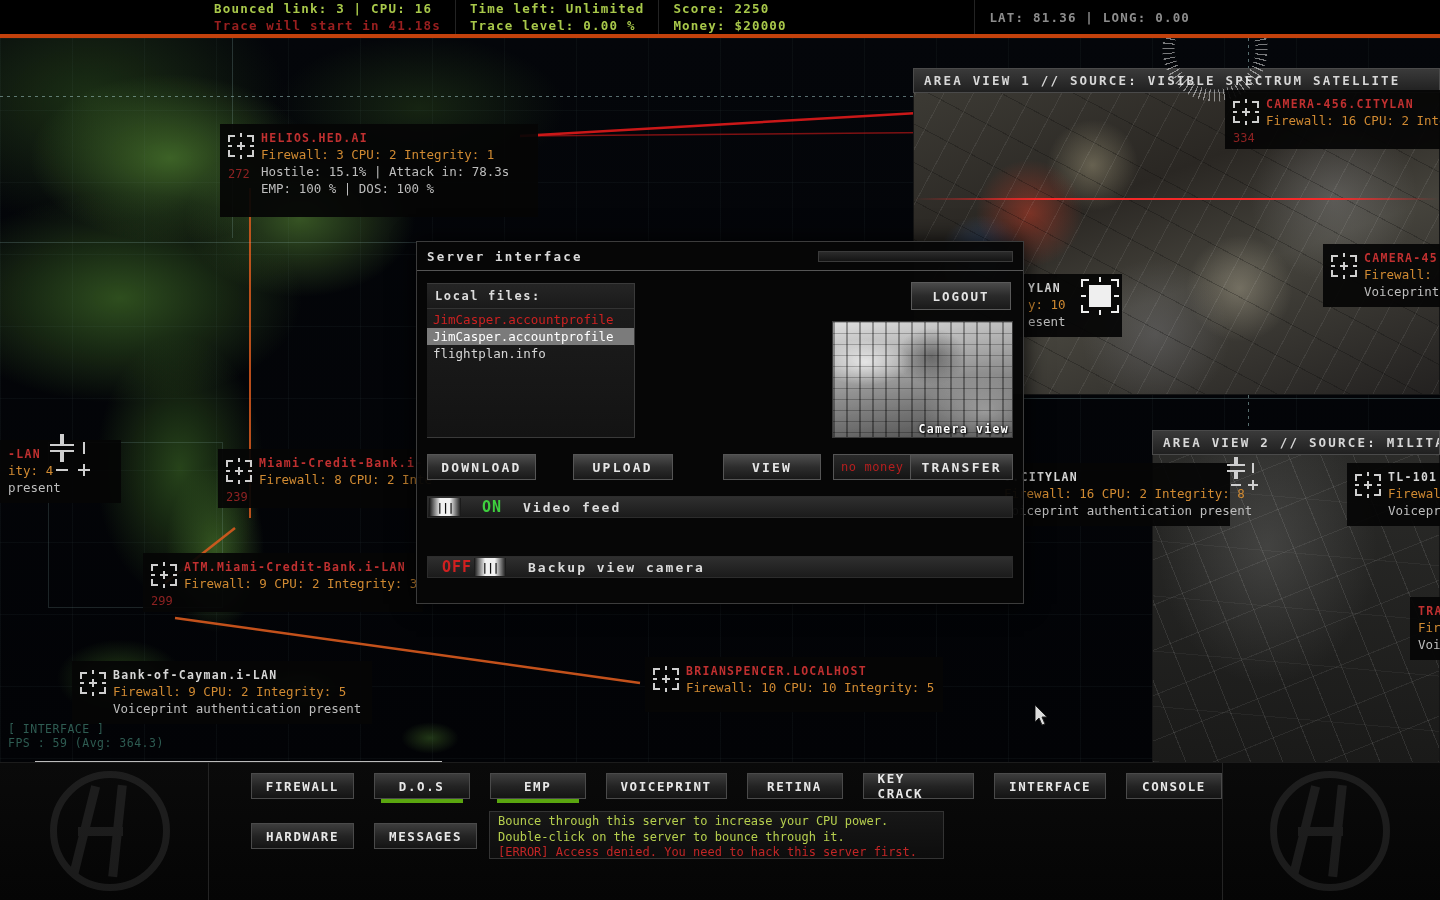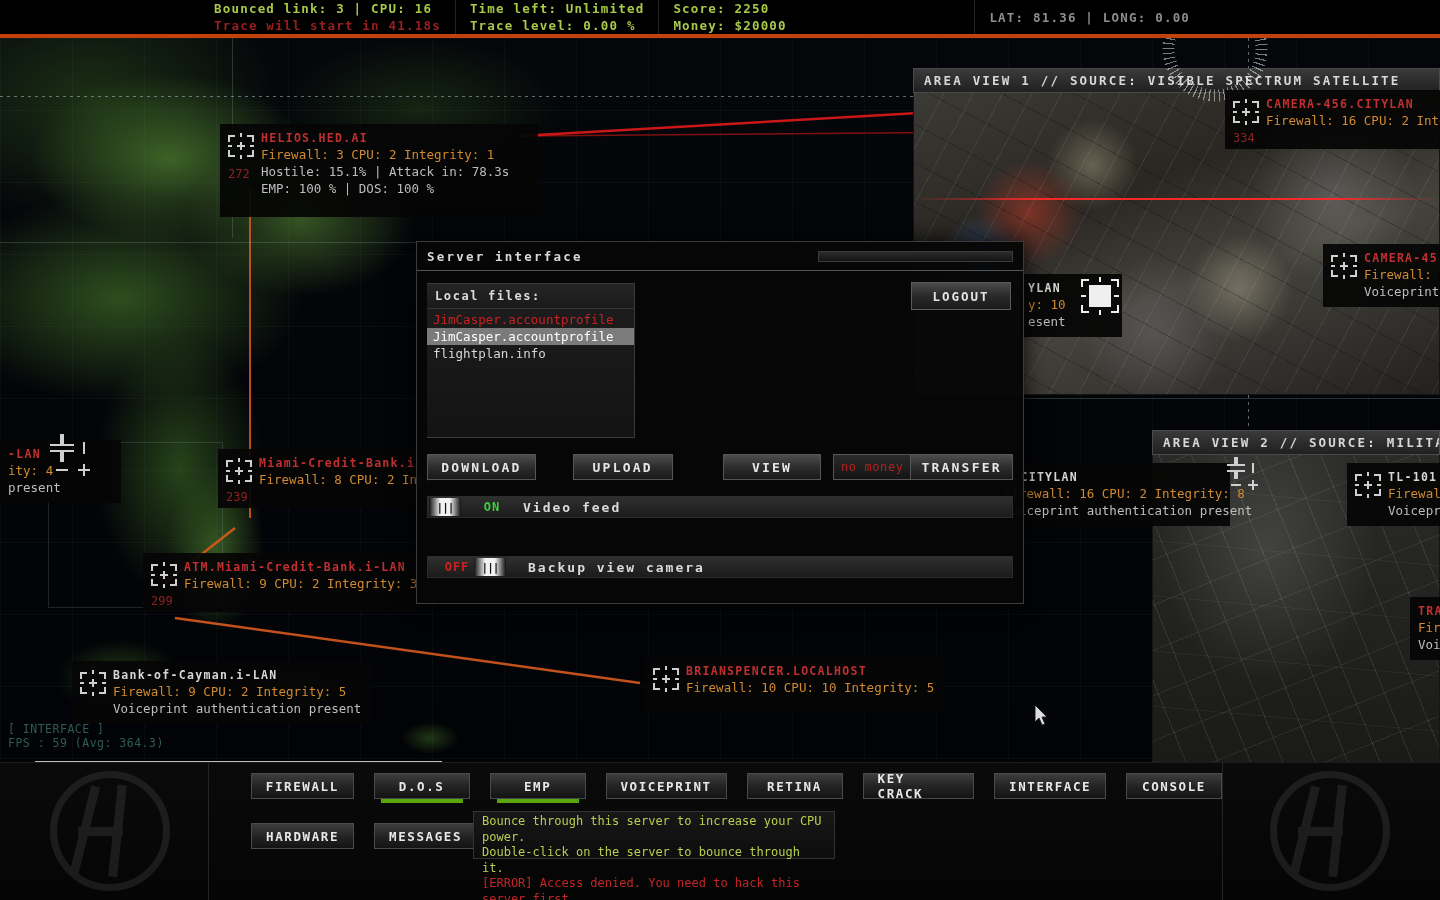--- a/index.html
+++ b/index.html
@@ -257,21 +257,21 @@
   .sw-track {
     width:46px; height:18px; display:flex; align-items:center;
   }
   .sw-knob {
     width:32px; height:18px;
     background:linear-gradient(90deg,#111,#f2f2f2 35%,#f2f2f2 65%,#111);
     display:flex; align-items:center; justify-content:center;
   }
   .sw-knob .grip{ color:#111; font-size:11px; letter-spacing:-1px; font-weight:bold;}
   .sw-state {
-    width:34px; text-align:center; font-size:12px; font-weight:bold; letter-spacing:1px;
+    width:34px; text-align:center; font-size:15px; font-weight:bold; letter-spacing:1px;
     font-family:"DejaVu Sans Mono", monospace;
   }
   .sw-state.on  { color:#3ecf3e; }
   .sw-state.off { color:#d02020; }
   .toggle-label {
     margin-left:14px; font-size:13px; letter-spacing:2px; font-weight:bold; color:#dcdcdc;
   }
 
   
   #bottombar {
@@ -308,21 +308,21 @@
     font-size:12.5px; letter-spacing:1.6px; font-weight:bold;
     display:flex; align-items:center; justify-content:center; cursor:pointer;
     position:relative; font-family:"DejaVu Sans Mono", monospace;
   }
   .tbtn.active:after {
     content:""; position:absolute; left:6px; right:6px; bottom:-5px; height:4px;
     background:#5aa60f;
   }
   .tbtn.icon { min-width:40px; padding:0; font-size:16px; }
   #msgbox {
-    position:absolute; left:264px; top:48px; width:362px; height:48px;
+    position:absolute; left:280px; top:48px; width:455px; height:48px;
     background:linear-gradient(#171717,#0d0d0d); border:1px solid #333;
     padding:2px 8px;
   }
   .msg { font-size:12px; line-height:15.5px; font-family:"DejaVu Sans Mono", monospace; }
   .msg.green { color:#b6cf4e; }
   .msg.err   { color:#c22626; }
 
   
   #fpsbox { position:absolute; left:8px; bottom:150px; z-index:40; }
   #fpsbox div { font-size:11.5px; color:#2e5c52; line-height:14px; letter-spacing:.5px; }
@@ -688,20 +688,24 @@
         <div class="pane-list">
           <div class="file red">JimCasper.accountprofile</div>
           <div class="file sel">JimCasper.accountprofile</div>
           <div class="file">flightplan.info</div>
         </div>
       </div>
     </div>
 
     <div id="logout">LOGOUT</div>
 
+    <div id="camview">
+      <div class="street"></div>
+      <div class="label">Camera view</div>
+    </div>
 
     <div class="actions">
       <div class="btn dl">DOWNLOAD</div>
       <div class="btn up">UPLOAD</div>
       <div class="btn vw">VIEW</div>
       <div class="btn nomoney">no money</div>
       <div class="btn tr">TRANSFER</div>
     </div>
 
     <div class="togglerow">

